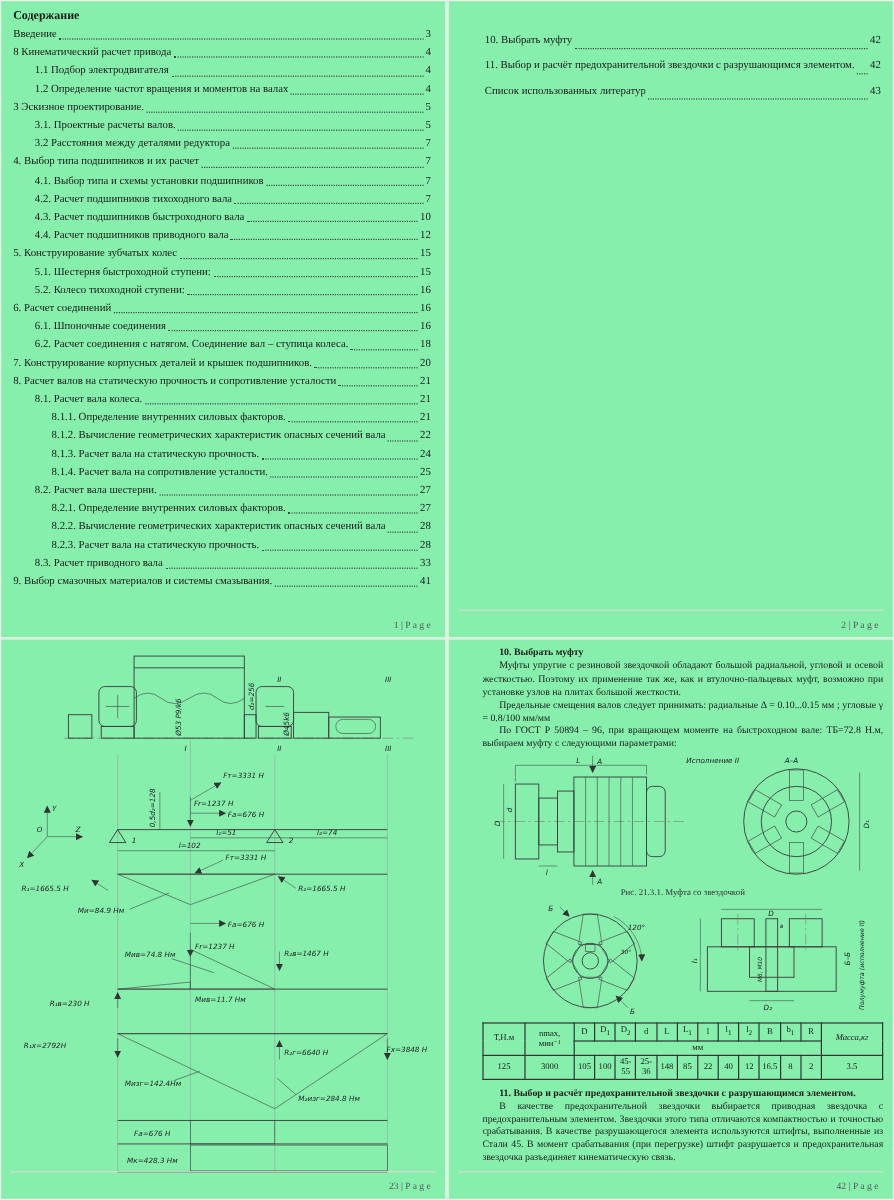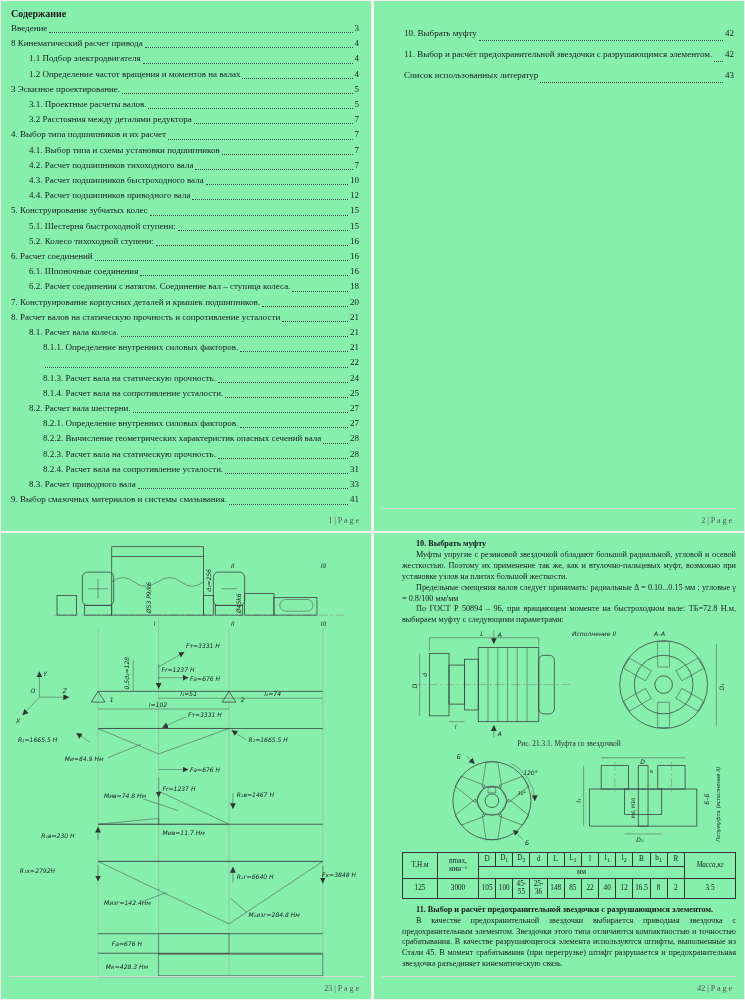--- a/index.html
+++ b/index.html
@@ -157,20 +157,21 @@
           <span class="toc-label">8.1. Расчет вала колеса.</span>
           <span class="toc-dots"></span>
           <span class="toc-page">21</span>
         </div>
         <div class="toc-row ind2">
           <span class="toc-label">8.1.1. Определение внутренних силовых факторов.</span>
           <span class="toc-dots"></span>
           <span class="toc-page">21</span>
         </div>
         <div class="toc-row ind2">
+          <span class="toc-label">8.1.2. Вычисление геометрических характеристик опасных сечений вала</span>
           <span class="toc-dots"></span>
           <span class="toc-page">22</span>
         </div>
         <div class="toc-row ind2">
           <span class="toc-label">8.1.3. Расчет вала на статическую прочность.</span>
           <span class="toc-dots"></span>
           <span class="toc-page">24</span>
         </div>
         <div class="toc-row ind2">
           <span class="toc-label">8.1.4. Расчет вала на сопротивление усталости.</span>
@@ -189,25 +190,20 @@
         </div>
         <div class="toc-row ind2">
           <span class="toc-label">8.2.2. Вычисление геометрических характеристик опасных сечений вала</span>
           <span class="toc-dots"></span>
           <span class="toc-page">28</span>
         </div>
         <div class="toc-row ind2">
           <span class="toc-label">8.2.3. Расчет вала на статическую прочность.</span>
           <span class="toc-dots"></span>
           <span class="toc-page">28</span>
-        </div>
-        <div class="toc-row ind2">
-          <span class="toc-label">8.2.4. Расчет вала на сопротивление усталости.</span>
-          <span class="toc-dots"></span>
-          <span class="toc-page">31</span>
         </div>
         <div class="toc-row ind1">
           <span class="toc-label">8.3. Расчет  приводного вала</span>
           <span class="toc-dots"></span>
           <span class="toc-page">33</span>
         </div>
         <div class="toc-row ind0">
           <span class="toc-label">9. Выбор смазочных материалов и системы смазывания.</span>
           <span class="toc-dots"></span>
           <span class="toc-page">41</span>

